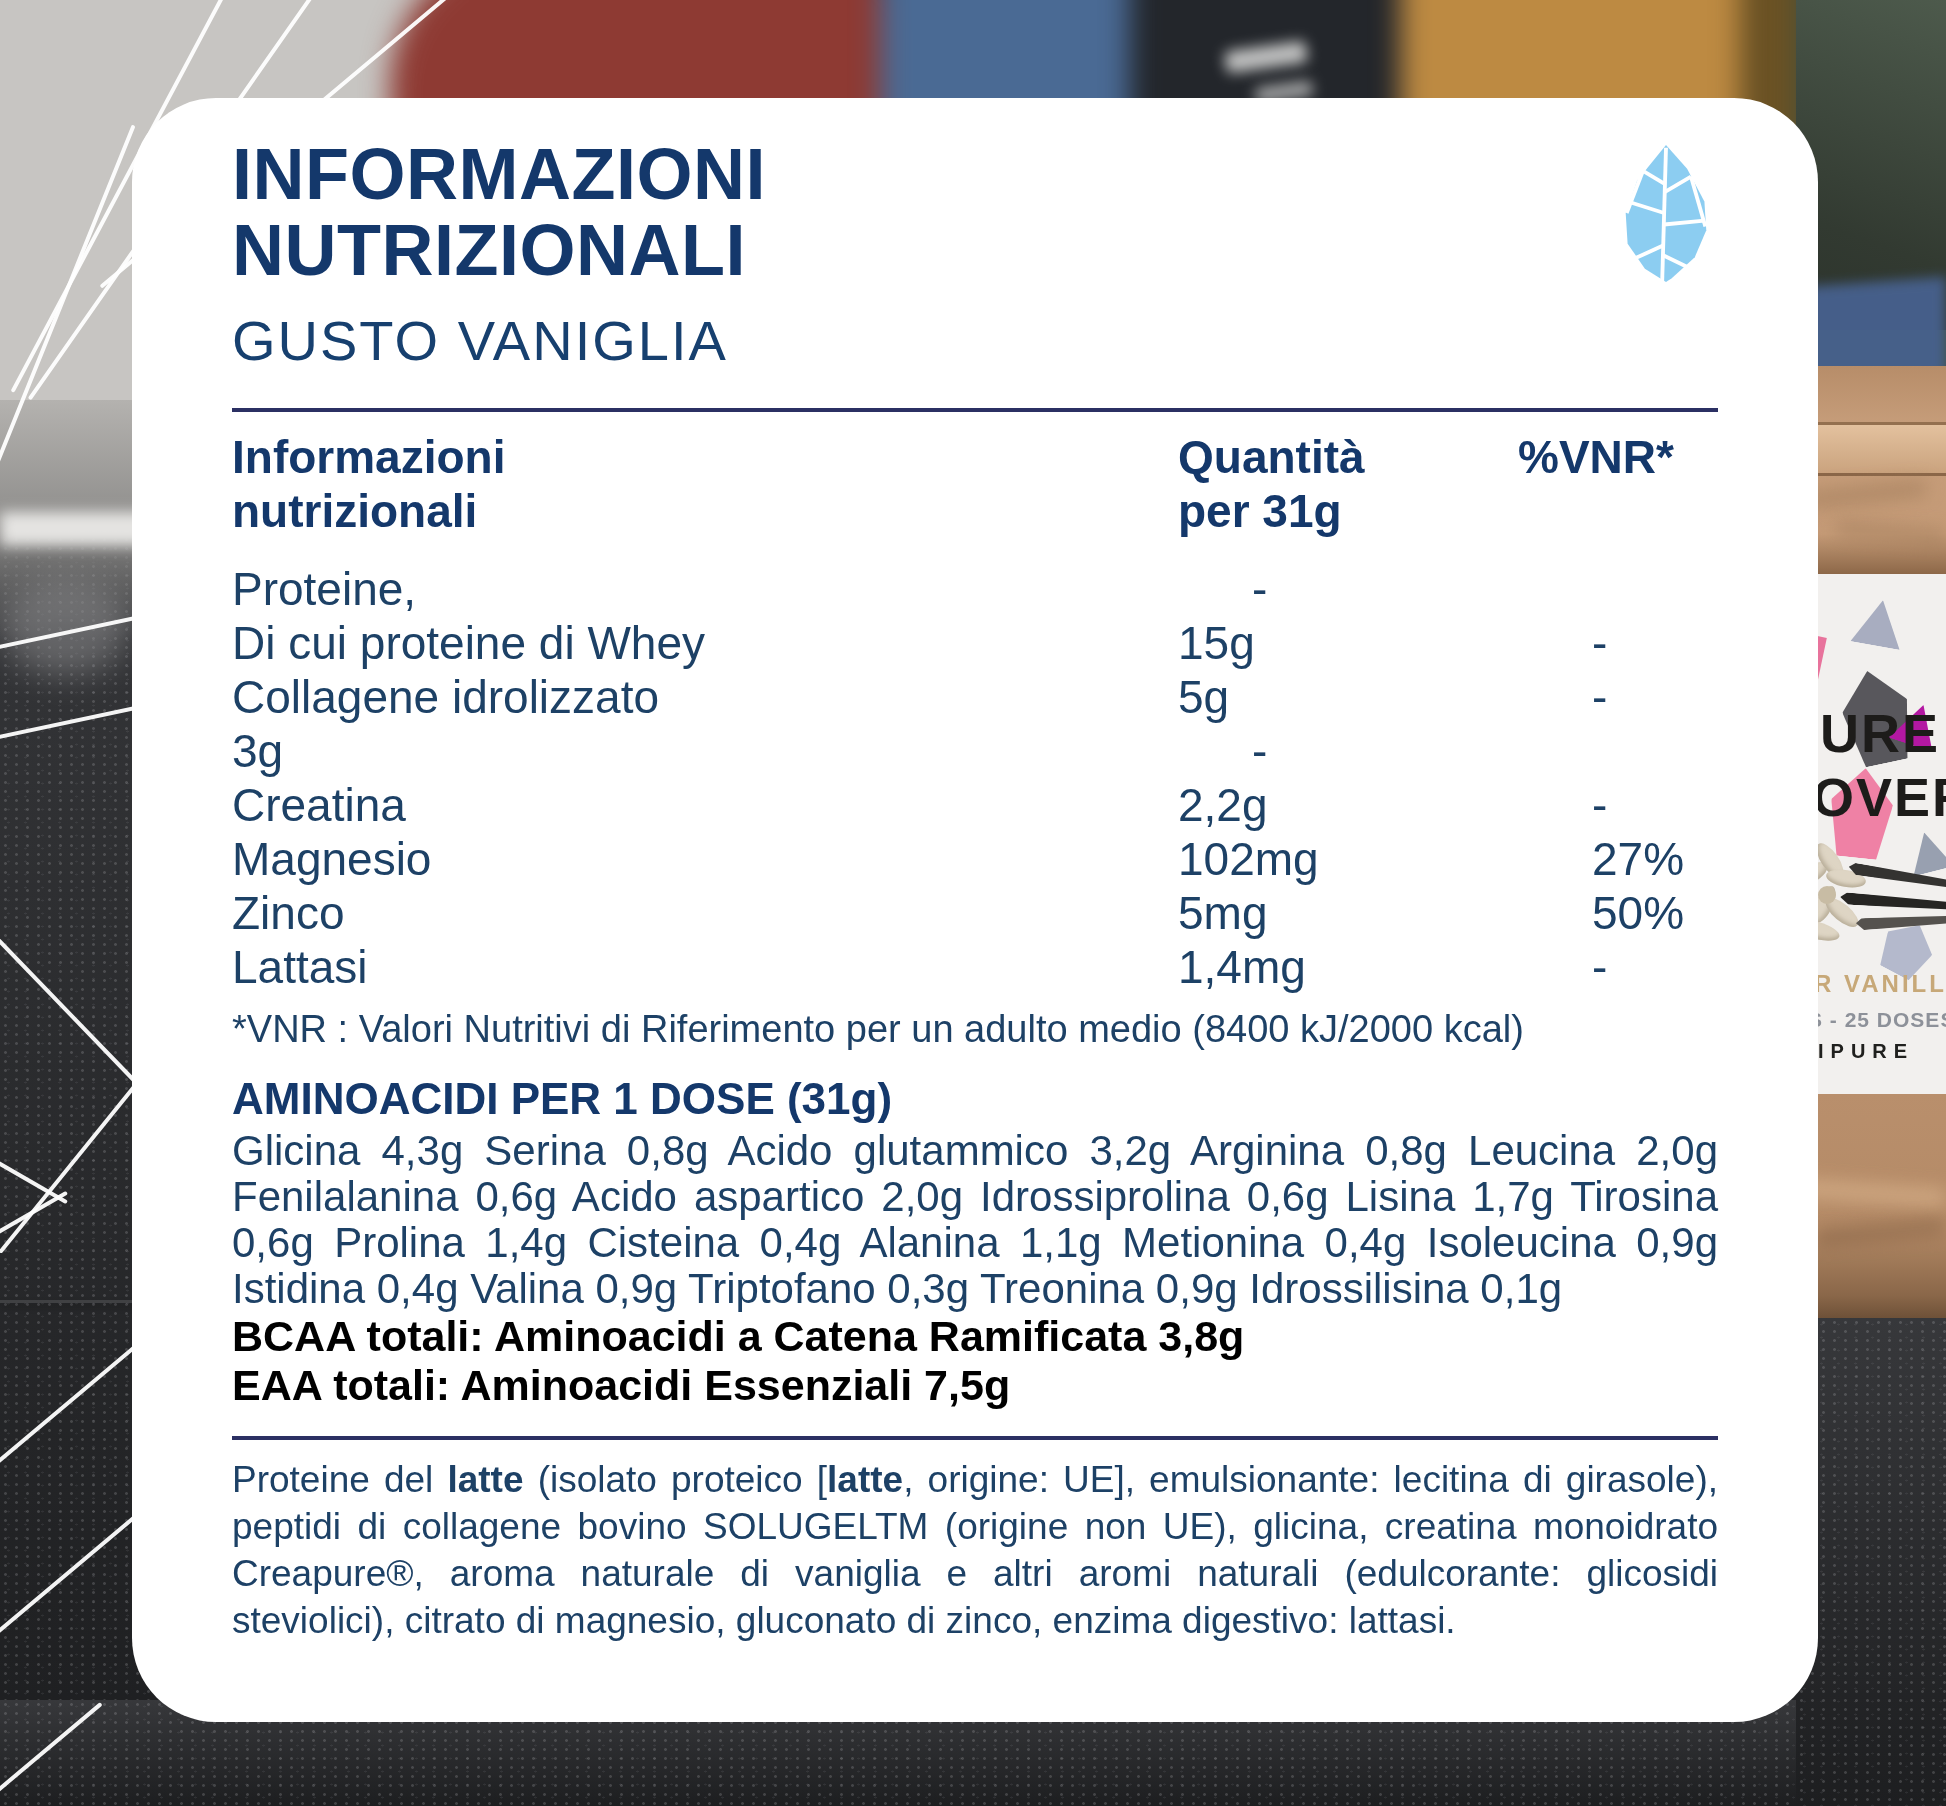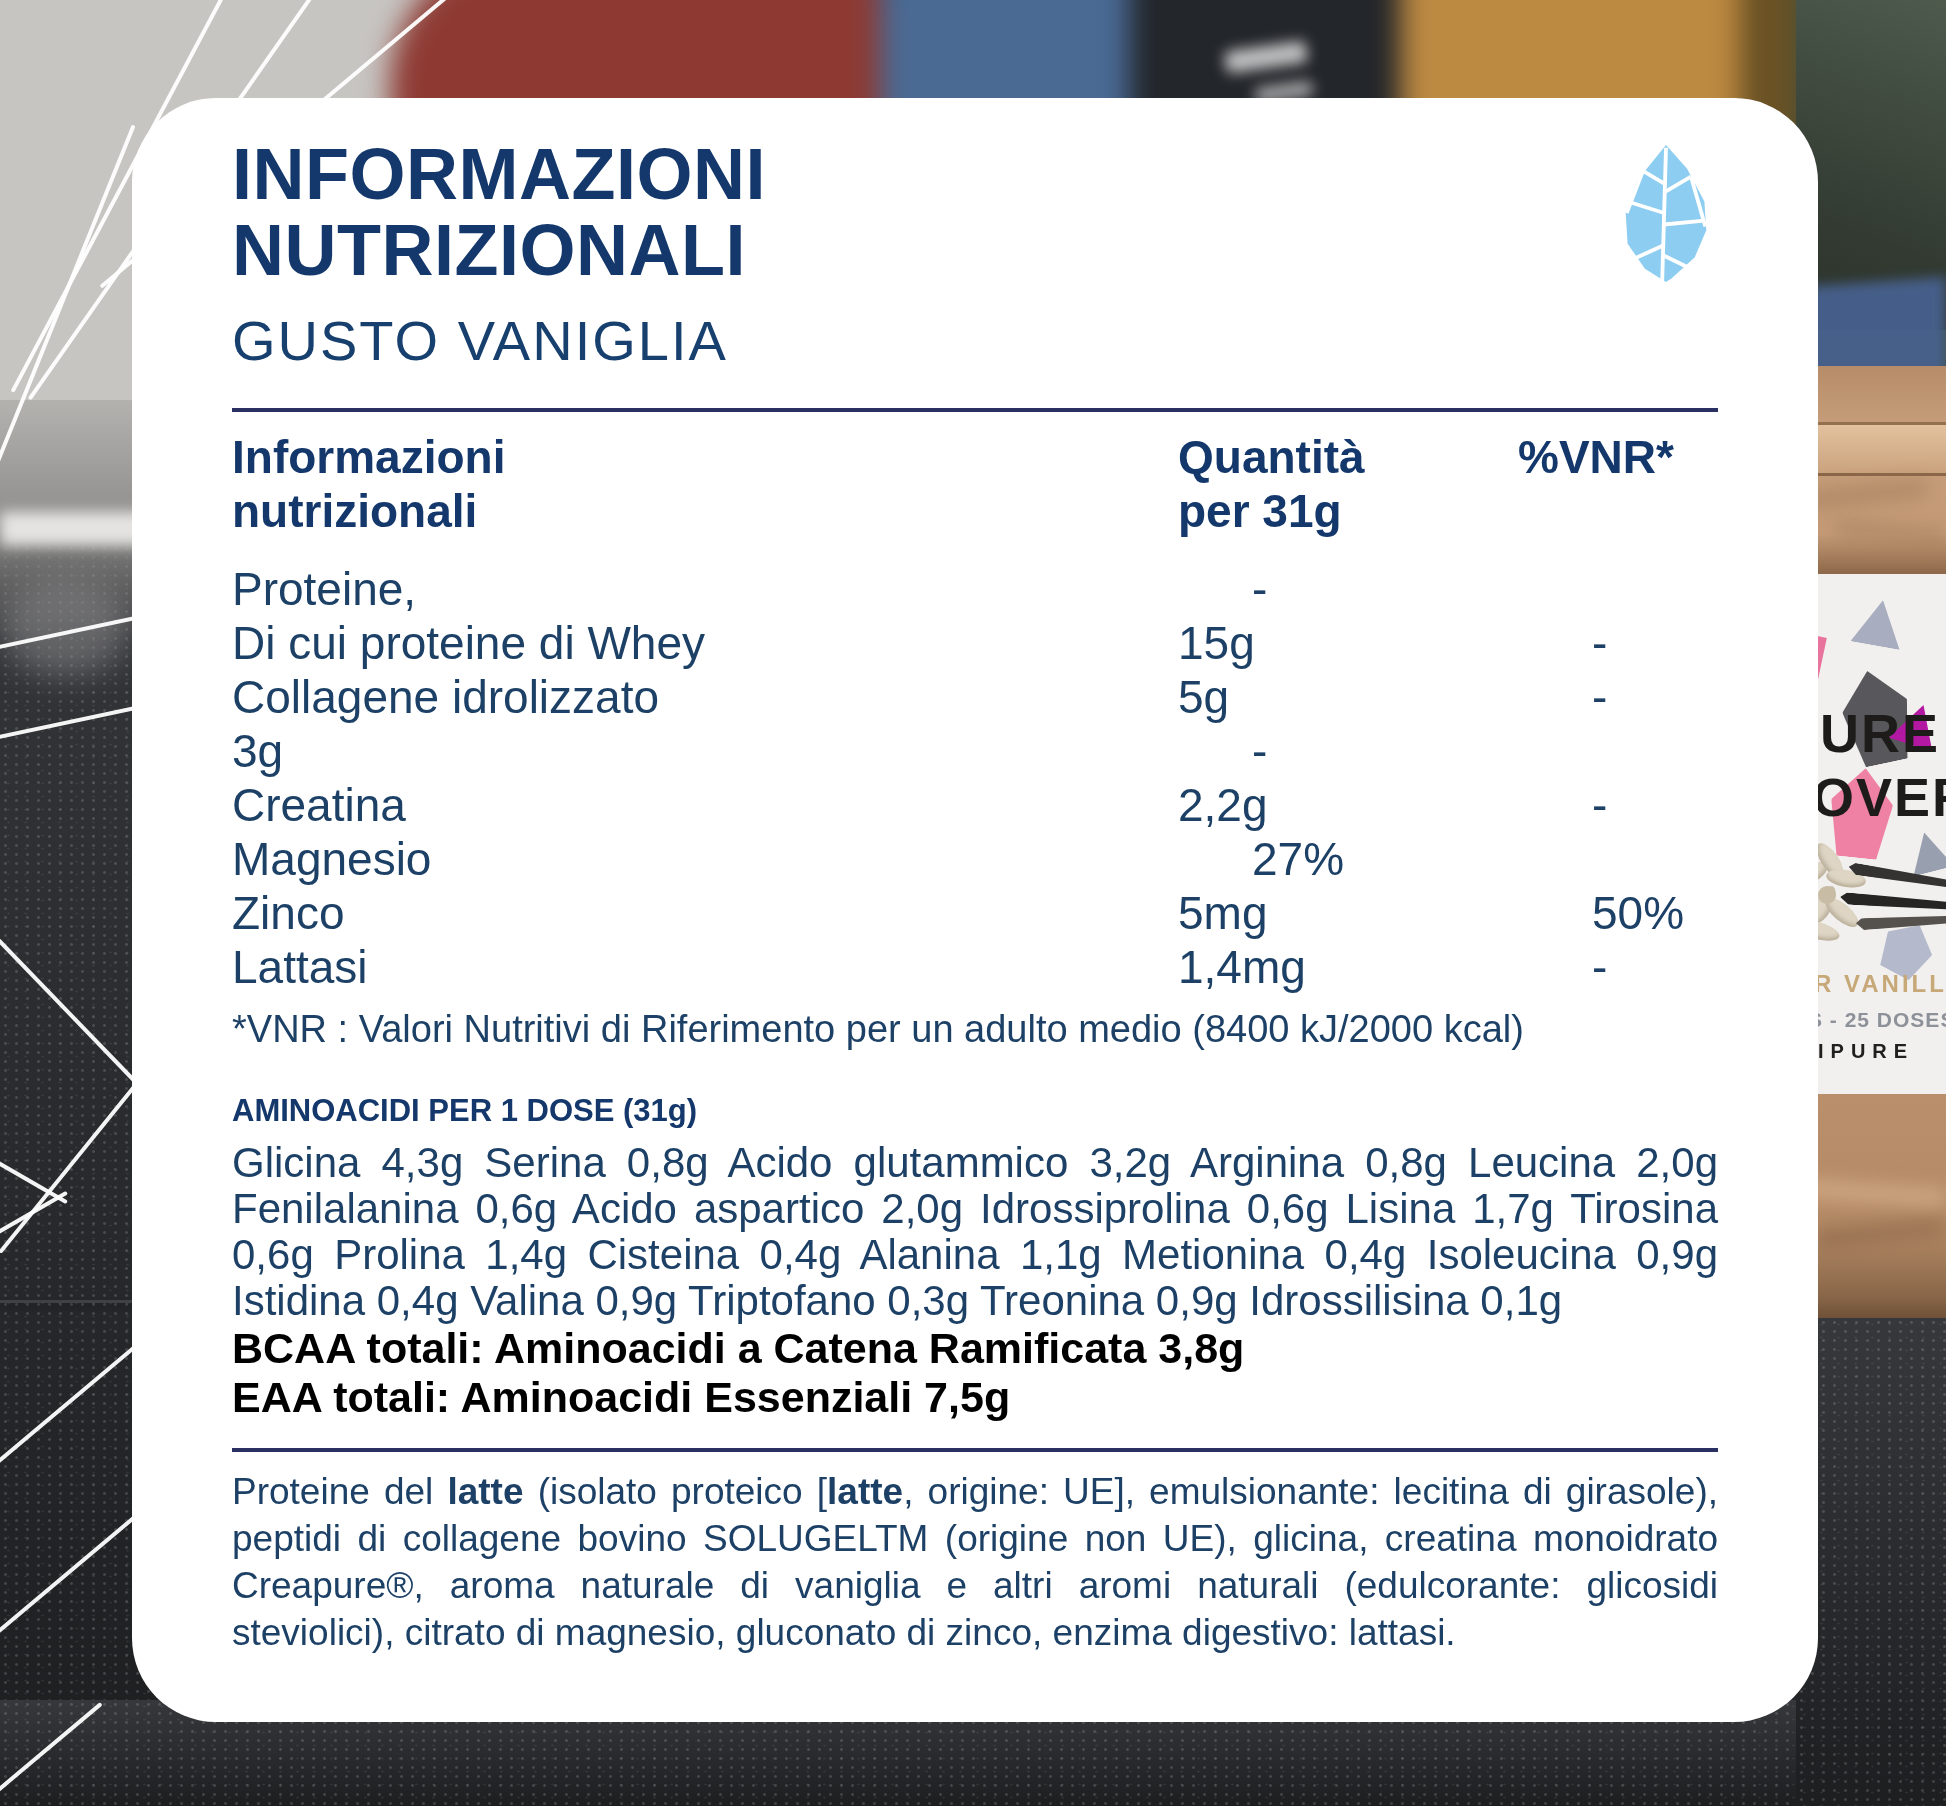--- a/index.html
+++ b/index.html
@@ -78,21 +78,21 @@
   .divider{border:none;border-top:4px solid #2b3063;margin:36px 0 0 0;}
   .leaf{position:absolute;top:44px;right:104px;width:96px;height:142px;}
 
   .thead{display:grid;grid-template-columns:auto 340px 200px;margin-top:18px;
     font-weight:bold;font-size:46px;line-height:54px;color:#14386b;white-space:pre-line;}
   .tbody{margin-top:24px;}
   .trow{display:grid;grid-template-columns:auto 340px 200px;font-size:46px;line-height:54px;color:#1d4166;}
   .trow .vnr{padding-left:74px;}
   .footnote{font-size:38px;line-height:46px;margin-top:12px;color:#1d4166;}
 
-  .amino-h{margin-top:34px;font-size:31px;line-height:50px;font-weight:bold;color:#14386b;}
+  .amino-h{margin-top:22px;font-size:44px;line-height:50px;font-weight:bold;color:#14386b;}
   .amino-h .sfx{font-weight:bold;}
   .amino-p{margin-top:4px;font-size:42px;line-height:46px;text-align:justify;color:#1d4166;}
   .amino-b{font-size:43px;line-height:49px;font-weight:bold;color:#000000;}
 
   .ingr-h{margin-top:28px;font-size:43px;line-height:48px;font-weight:bold;letter-spacing:.5px;color:#14386b;}
   .ingr-p{margin-top:16px;font-size:37px;line-height:47px;text-align:justify;color:#1d4166;}
   .ingr-p b{font-weight:bold;}
 </style>
 </head>
 <body>
@@ -240,20 +240,21 @@
       </div>
 
       <div class="trow">
         <span class="lbl">Creatina</span>
         <span class="qty">2,2g</span>
         <span class="vnr">-</span>
       </div>
 
       <div class="trow">
         <span class="lbl">Magnesio</span>
+        <span class="qty">102mg</span>
         <span class="vnr">27%</span>
       </div>
 
       <div class="trow">
         <span class="lbl">Zinco</span>
         <span class="qty">5mg</span>
         <span class="vnr">50%</span>
       </div>
 
       <div class="trow">

